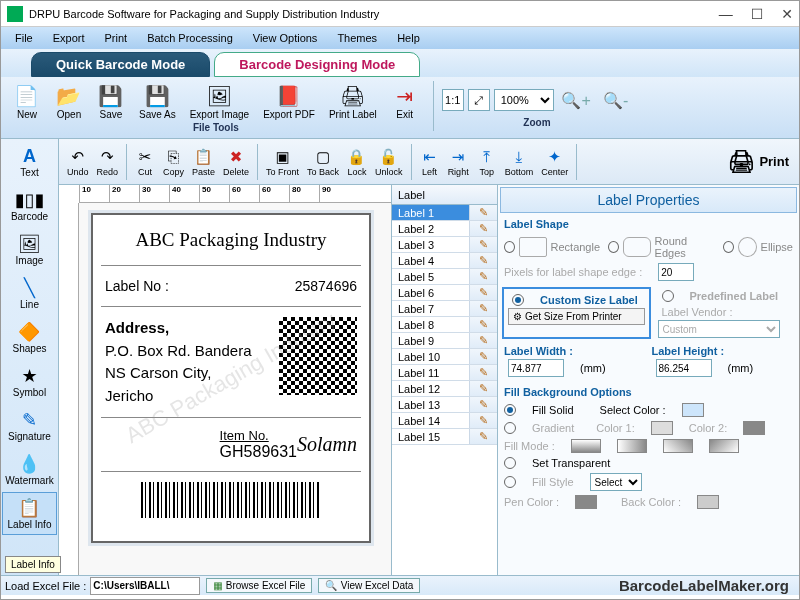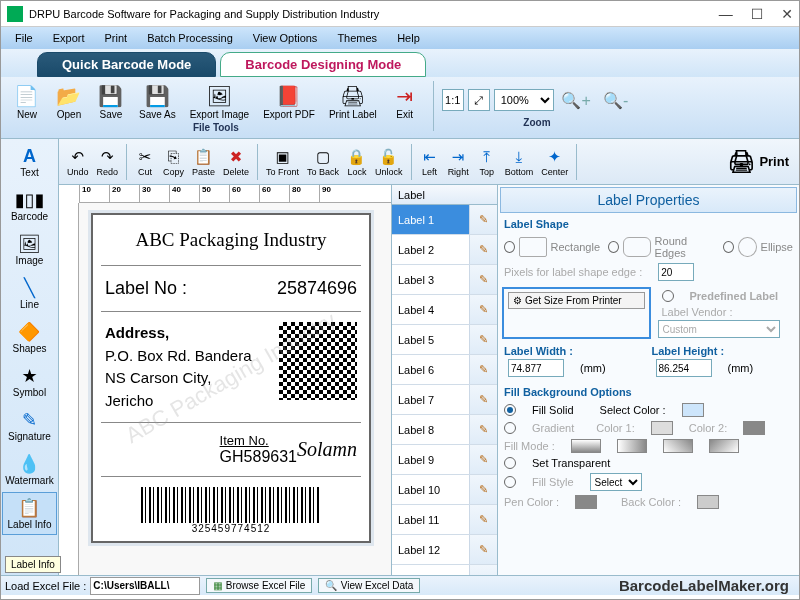--- a/index.html
+++ b/index.html
@@ -12,21 +12,21 @@
 .titlebar-btns { display: flex; gap: 18px; }
 .titlebar-btn { font-size: 14px; cursor: pointer; color: #444; }
 
 
 .menubar { height: 22px; background: linear-gradient(#cde5fb,#a9cef1); display: flex; align-items: center; padding: 0 4px; font-size: 11px; }
 .menubar span { padding: 2px 10px; cursor: pointer; }
 
 
 .mode-tabs { height: 28px; background: linear-gradient(#e8f2fc,#d0e5f8); display: flex; align-items: flex-end; padding-left: 30px; }
 .mode-tab { padding: 4px 24px; font-size: 13px; font-weight: bold; border: 1px solid #4a8; border-radius: 10px 10px 0 0; margin-right: 4px; cursor: pointer; }
-.mode-tab.dark { background: linear-gradient(#2a5a7a,#1a4a6a); color: #fff; border-color: #1a4a6a; margin-left: 6px; }
+.mode-tab.dark { background: linear-gradient(#2a5a7a,#1a4a6a); color: #fff; border-color: #1a4a6a; }
 .mode-tab.light { background: #fff; color: #be185d; }
 
 
 .file-toolbar { height: 62px; background: linear-gradient(#e8f2fc,#c8dff5); display: flex; align-items: flex-start; padding: 4px 6px; border-bottom: 1px solid #9bc; }
 .ft-group { display: flex; flex-direction: column; align-items: center; }
 .ft-btns { display: flex; gap: 2px; }
 .ft-btn { display: flex; flex-direction: column; align-items: center; padding: 2px 6px; font-size: 10px; cursor: pointer; }
 .ft-btn .ic { width: 28px; height: 26px; display: flex; align-items: center; justify-content: center; font-size: 20px; }
 .ft-label { font-size: 10px; font-weight: bold; color: #235; }
 .ft-sep { width: 1px; height: 50px; background: #9bc; margin: 0 8px; }
@@ -59,37 +59,37 @@
 
 
 .canvas-area { width: 332px; background: #fff; position: relative; overflow: hidden; }
 .ruler-h { position: absolute; top: 0; left: 20px; right: 0; height: 18px; background: #fff; border-bottom: 1px solid #aaa; display: flex; font-size: 8px; }
 .ruler-h div { width: 30px; border-left: 1px solid #aaa; padding-left: 2px; font-weight: bold; }
 .ruler-v { position: absolute; top: 18px; left: 0; width: 20px; bottom: 0; background: #fff; border-right: 1px solid #aaa; }
 .canvas { position: absolute; top: 18px; left: 20px; right: 0; bottom: 0; background: #f8f8f8; overflow: hidden; }
 .label-card { position: absolute; top: 10px; left: 12px; width: 280px; height: 330px; background: #fff; border: 2px solid #666; padding: 8px; box-shadow: 0 0 0 3px rgba(120,160,200,.2); }
 .lc-title { font-size: 19px; text-align: center; font-family: serif; padding: 6px 0 12px; }
 .lc-hr { border-top: 1px solid #888; margin: 2px 0; }
-.lc-row1 { display: flex; justify-content: space-between; font-size: 18px; padding: 10px 4px; gap: 33px; }
+.lc-row1 { display: flex; justify-content: space-between; font-size: 14px; padding: 10px 4px; gap: 33px; }
 .lc-addr { display: flex; gap: 12px; padding: 8px 4px; }
 .lc-addr-txt { font-size: 15px; line-height: 1.5; flex: 1; }
 .lc-qr { width: 78px; height: 78px; background: repeating-conic-gradient(#000 0 25%, #fff 0 50%) 0 0/8px 8px; }
 .lc-item { display: flex; justify-content: flex-end; align-items: center; padding: 8px 4px; }
 .lc-item-lbl { font-size: 13px; text-decoration: underline; }
 .lc-item-val { font-size: 16px; }
 .lc-sig { font-size: 20px; font-family: cursive; font-style: italic; }
 .lc-barcode { text-align: center; padding-top: 8px; }
 .lc-barcode-img { width: 180px; height: 36px; background: repeating-linear-gradient(90deg,#000 0 2px,#fff 2px 4px,#000 4px 5px,#fff 5px 8px); margin: 0 auto; }
 .lc-barcode-num { font-size: 10px; letter-spacing: 1px; }
 .wm { position: absolute; top: 50%; left: 50%; transform: translate(-50%,-50%) rotate(-30deg); font-size: 22px; color: rgba(150,150,150,.25); pointer-events: none; white-space: nowrap; }
 
 
 .label-list { width: 106px; background: #fff; border-left: 1px solid #9bc; overflow: hidden; }
 .ll-head { height: 20px; background: linear-gradient(#f6f9fd,#e0ecf8); border-bottom: 1px solid #9bc; font-size: 11px; padding: 2px 6px; display: flex; align-items: center; }
-.ll-row { height: 30px; display: flex; align-items: center; border-bottom: 1px solid #d0dce8; font-size: 11px; cursor: pointer; }
+.ll-row { height: 16px; display: flex; align-items: center; border-bottom: 1px solid #d0dce8; font-size: 11px; cursor: pointer; }
 .ll-row.sel { background: #3b8dde; color: #fff; }
 .ll-name { flex: 1; padding-left: 6px; }
 .ll-edit { width: 28px; height: 100%; display: flex; align-items: center; justify-content: center; background: linear-gradient(#f0f6fc,#e0ecf8); color: #b87020; border-left: 1px solid #cbd8e6; }
 
 
 .props { flex: 1; background: #f8fbfe; border-left: 1px solid #9bc; font-size: 11px; overflow: hidden; padding: 2px; }
 .props-title { text-align: center; font-size: 14px; color: #1060a0; padding: 4px; background: linear-gradient(#eaf3fc,#d8e9f9); border: 1px solid #8bb8e0; margin-bottom: 2px; }
 .props-section { font-weight: bold; color: #1060a0; padding: 3px 4px; }
 .shape-opts { display: flex; align-items: center; gap: 4px; padding: 2px 4px; color: #888; }
 .shape-box { width: 30px; height: 20px; border: 1px solid #aaa; border-radius: 2px; }
@@ -344,21 +344,20 @@
             <div class="lc-item">
               <div>
                   <div class="lc-item-lbl">Item No.</div>
                   <div class="lc-item-val">GH589631</div>
                 </div>
               <div class="lc-sig">Solamn</div>
             </div>
             <div class="lc-hr"></div>
             <div class="lc-barcode">
               <div class="lc-barcode-img"></div>
-              <div class="lc-barcode-num">325459774512</div>
             </div>
           </div>
         </div>
       </div>
 
       <div class="label-list">
         <div class="ll-head">Label</div>
         <div id="ll-body">
             <div class="ll-row sel">
               <span class="ll-name">Label 1</span>
@@ -437,20 +436,24 @@
             <span class="shape-box el"></span>
             <span>Ellipse</span>
         </div>
         <div class="props-row disabled">
             <span>Pixels for label shape edge :</span>
             <input class="num-input" style="width: 36px;" value="20">
           </div>
 
         <div style="display:flex;gap:2px;margin-top:2px">
           <div class="custom-box" style="flex:1">
+            <div class="props-row">
+                <span class="radio on"></span>
+                <b style="color:#1060a0">Custom Size Label</b>
+              </div>
             <div class="mini-btn">
                 <span>⚙</span>
                 <span>Get Size From Printer</span>
               </div>
           </div>
           <div style="flex:1;padding:3px">
             <div class="props-row disabled">
                 <span class="radio"></span>
                 <b>Predefined Label</b>
               </div>

